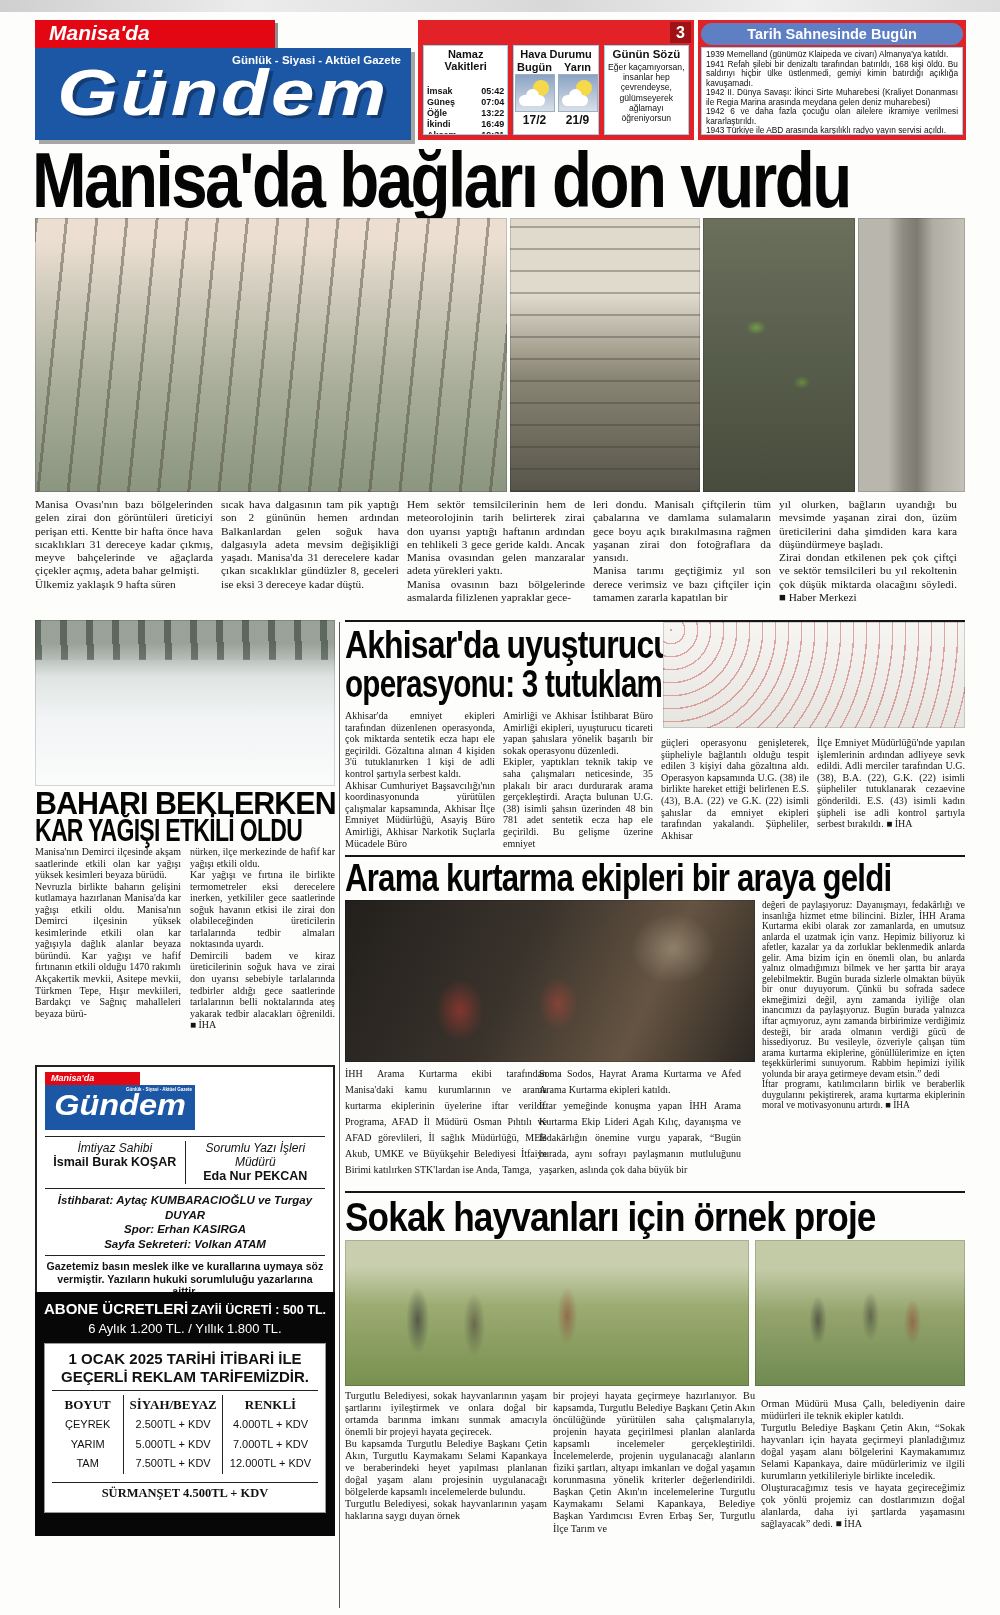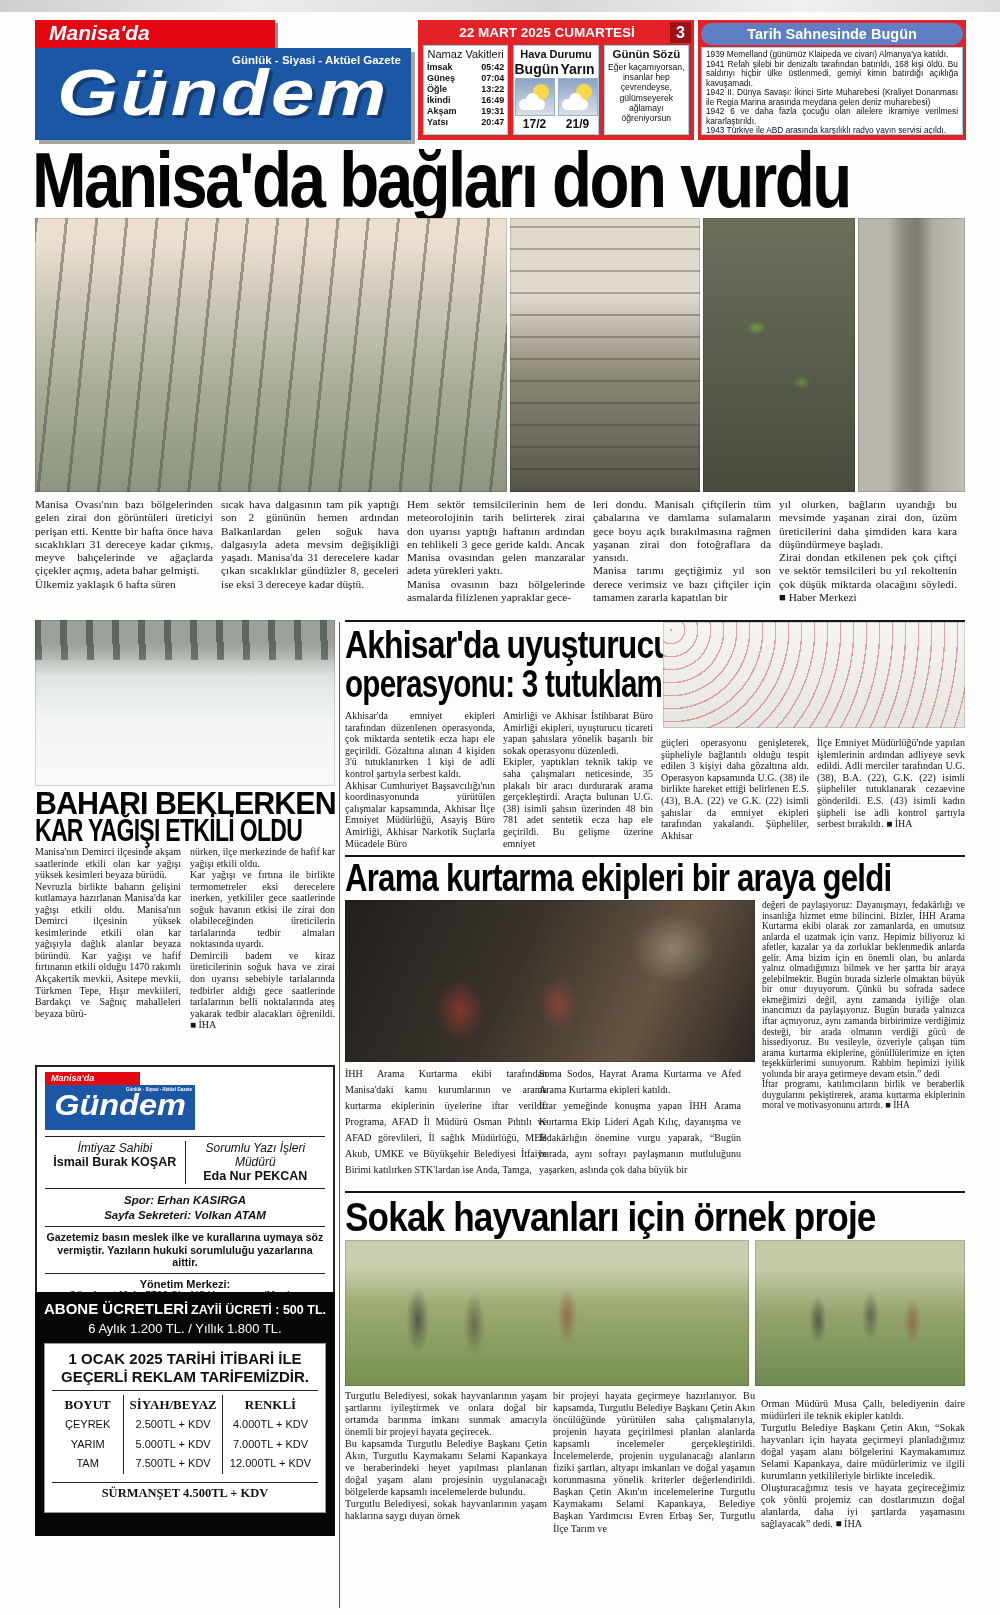--- a/index.html
+++ b/index.html
@@ -21,26 +21,26 @@
     font-weight:bold;font-size:64px;line-height:70px;letter-spacing:2px;transform:scaleX(1.22);
     text-shadow:3px 3px 0 rgba(0,0,0,.30);}
 
   
   #infobox{left:418px;top:20px;width:276px;height:120px;background:#e32227;}
   .datebar{height:25px;color:#fff;font-weight:bold;font-size:13.5px;text-align:center;line-height:25px;padding-right:18px;}
   .pagenum{position:absolute;top:2px;right:3px;width:21px;height:21px;background:#9e1115;color:#fff;
     font-weight:bold;font-size:16px;text-align:center;line-height:21px;}
   .ibrow{position:absolute;left:5px;right:5px;top:25px;bottom:5px;display:flex;gap:5px;}
   .ibox{background:#fff;border:1px solid #8fd8ec;flex:1;padding:2px 3px;box-sizing:border-box;overflow:hidden;}
-  .ptitle{font-weight:normal;font-size:11px;text-align:center;margin-bottom:2px;}
+  .ptitle{font-weight:bold;font-size:11px;text-align:center;margin-bottom:14px;}
   .prow{display:flex;justify-content:space-between;font-size:9px;font-weight:bold;line-height:11px;}
   .wtitle{font-weight:bold;font-size:11px;text-align:center;}
   .wcols{display:flex;gap:3px;justify-content:center;margin-top:1px;}
   .wcol{width:40px;text-align:center;}
-  .wlab{font-weight:bold;font-size:14px;}
+  .wlab{font-weight:bold;font-size:11px;}
   .wicon{position:relative;width:38px;height:36px;margin:1px auto;background:linear-gradient(#8aa3c4,#d9dfe7);border:1px solid #9ab0c4;}
   .sun{position:absolute;right:5px;top:5px;width:16px;height:16px;border-radius:50%;background:#f6d94b;}
   .cloud{position:absolute;left:3px;bottom:5px;width:26px;height:11px;background:#fff;border-radius:10px;}
   .cloud:before{content:"";position:absolute;left:7px;top:-6px;width:13px;height:13px;border-radius:50%;background:#fff;}
   .wtemp{font-weight:bold;font-size:12px;}
   .qtitle{font-weight:bold;font-size:11.5px;text-align:center;margin-bottom:2px;}
   .qtext{font-size:8.6px;line-height:10.2px;text-align:center;font-weight:500;}
 
   
   #tarih{left:698px;top:20px;width:268px;height:120px;background:#e32227;padding:3px;box-sizing:border-box;}
@@ -156,21 +156,20 @@
 
 <div class="abs" id="masthead">
   <div class="kicker">Manisa'da</div>
   <div class="mblue">
     <div class="tagline">Günlük - Siyasi - Aktüel Gazete</div>
     <div class="mtitle">Gündem</div>
   </div>
 </div>
 
 <div class="abs" id="infobox">
-  <div class="datebar">22 MART 2025 CUMARTESİ</div>
   <div class="pagenum">3</div>
   <div class="ibrow">
     <div class="ibox">
       <div class="ptitle">Namaz Vakitleri</div>
       <div class="prow">
           <span>İmsak</span>
           <span>05:42</span>
         </div>
       <div class="prow">
           <span>Güneş</span>
@@ -234,21 +233,21 @@
 </div>
 
 <div class="abs hl" id="h-main">Manisa'da bağları don vurdu</div>
 
 <div class="abs photo lead-ph" id="ph1"></div>
 <div class="abs photo lead-ph" id="ph2"></div>
 <div class="abs photo lead-ph" id="ph3"></div>
 <div class="abs photo lead-ph" id="ph4"></div>
 
 <div class="abs col lcol" style="left:35px">Manisa Ovası'nın bazı bölgelerinden gelen zirai don görüntüleri üreticiyi perişan etti. Kentte bir hafta önce hava sıcaklıkları 31 dereceye kadar çıkmış, meyve bahçelerinde ve ağaçlarda çiçekler açmış, adeta bahar gelmişti.
-Ülkemiz yaklaşık 6 hafta süren</div>
+Ülkemiz yaklaşık 9 hafta süren</div>
 <div class="abs col lcol" style="left:221px">sıcak hava dalgasının tam pik yaptığı son 2 gününün hemen ardından Balkanlardan gelen soğuk hava dalgasıyla adeta mevsim değişikliği yaşadı. Manisa'da 31 derecelere kadar çıkan sıcaklıklar gündüzler 8, geceleri ise eksi 3 dereceye kadar düştü.</div>
 <div class="abs col lcol" style="left:407px">Hem sektör temsilcilerinin hem de meteorolojinin tarih belirterek zirai don uyarısı yaptığı haftanın ardından en tehlikeli 3 gece geride kaldı. Ancak Manisa ovasından gelen manzaralar adeta yürekleri yaktı.
 Manisa ovasının bazı bölgelerinde asmalarda filizlenen yapraklar gece-</div>
 <div class="abs col lcol" style="left:593px">leri dondu. Manisalı çiftçilerin tüm çabalarına ve damlama sulamaların gece boyu açık bırakılmasına rağmen yaşanan zirai don fotoğraflara da yansıdı.
 Manisa tarımı geçtiğimiz yıl son derece verimsiz ve bazı çiftçiler için tamamen zararla kapatılan bir</div>
 <div class="abs col lcol" style="left:779px">yıl olurken, bağların uyandığı bu mevsimde yaşanan zirai don, üzüm üreticilerini daha şimdiden kara kara düşündürmeye başladı.
 Zirai dondan etkilenen pek çok çiftçi ve sektör temsilcileri bu yıl rekoltenin çok düşük miktarda olacağını söyledi. ■ Haber Merkezi</div>
 
 <div class="abs hrule" style="left:345px;top:620px;width:620px;"></div>
 <div class="abs vrule" style="left:339px;top:622px;height:986px;"></div>
@@ -312,20 +311,21 @@
     <div class="imp-cell">
       <div class="lab-it">İmtiyaz Sahibi</div>
       <div class="name-b">İsmail Burak KOŞAR</div>
     </div>
     <div class="imp-cell">
       <div class="lab-it">Sorumlu Yazı İşleri Müdürü</div>
       <div class="name-b">Eda Nur PEKCAN</div>
     </div>
   </div>
   <hr class="ihr">
+  <div class="istih">İstihbarat: Aytaç KUMBARACIOĞLU ve Turgay DUYAR</div>
   <div class="istih">Spor: Erhan KASIRGA</div>
   <div class="istih">Sayfa Sekreteri: Volkan ATAM</div>
   <hr class="ihr">
   <div class="ethics">Gazetemiz basın meslek ilke ve kurallarına uymaya söz vermiştir. Yazıların hukuki sorumluluğu yazarlarına aittir.</div>
   <hr class="ihr">
   <div class="mgmt mgmt-t">Yönetim Merkezi:</div>
   <div class="mgmt">Güzelyurt Mah. 5793 Sk. 1/C Yunusemre/Manisa</div>
   <div class="mgmt">Telefon: 0530 333 72 93</div>
   <div class="mgmt">www.manisadagundem.com - manisadagundem45@gmail.com</div>
 

